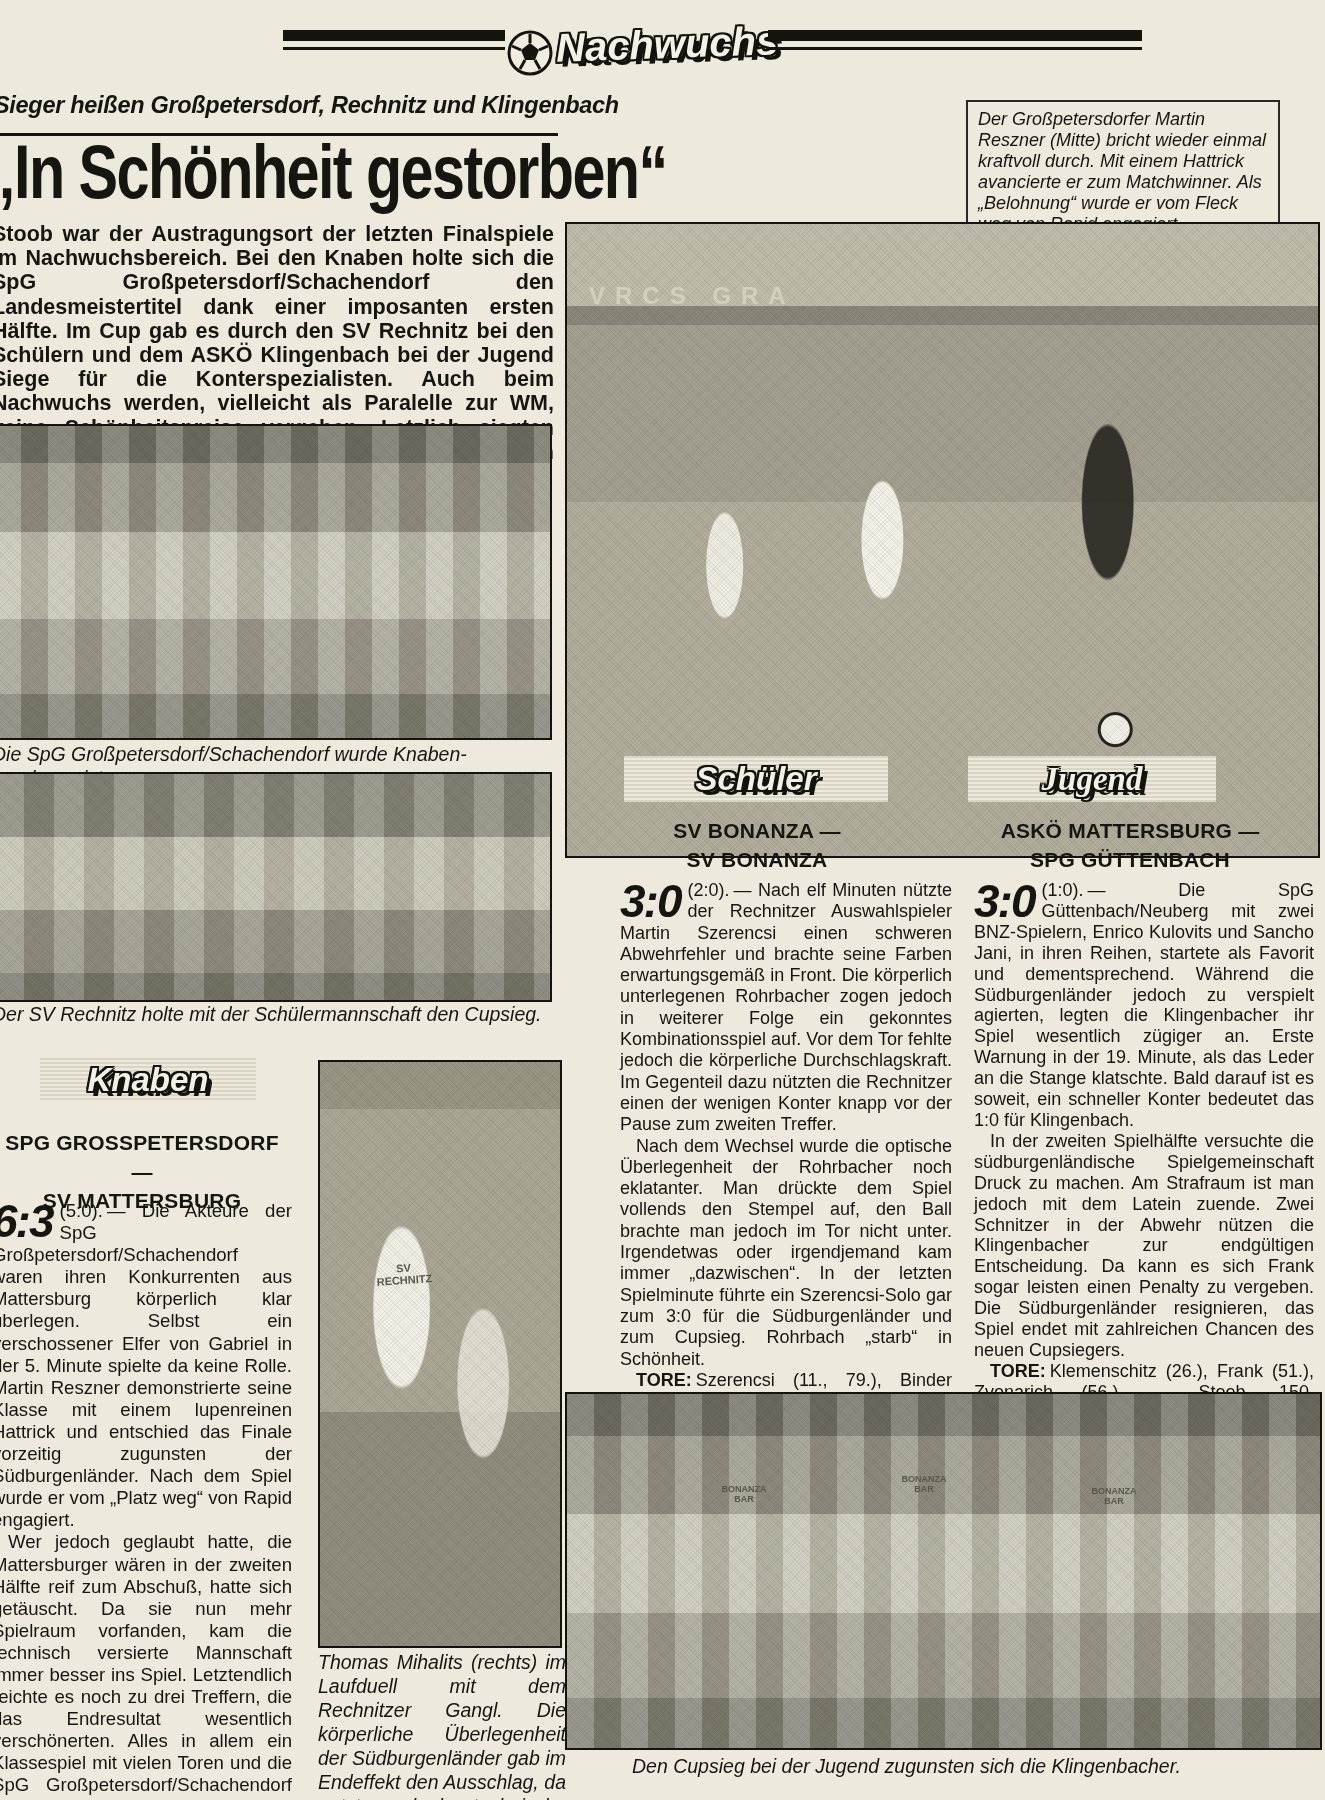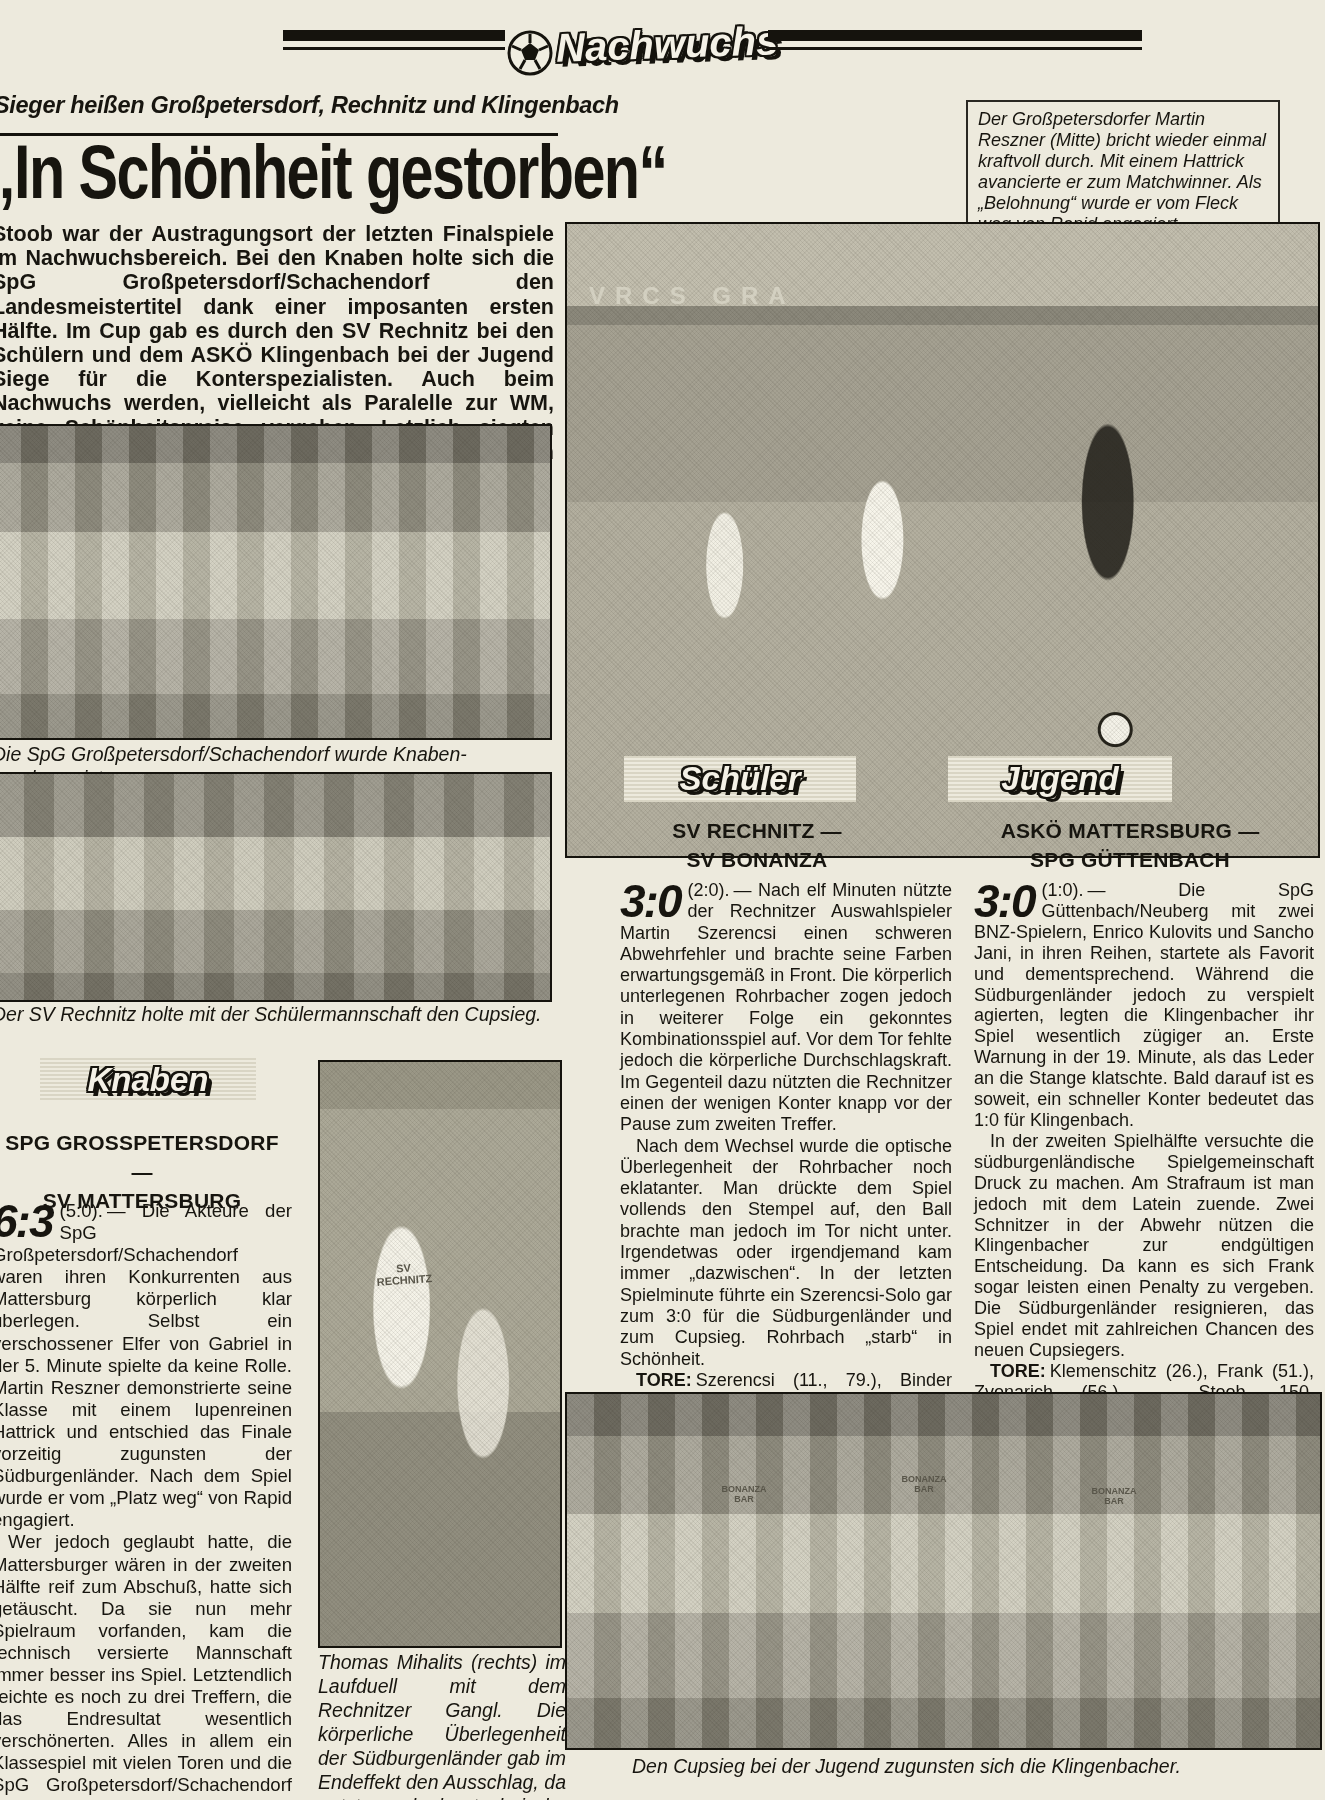--- a/index.html
+++ b/index.html
@@ -110,38 +110,38 @@
     </p>
     <p class="indent">Wer jedoch geglaubt hatte, die Mattersburger wären in der zweiten Hälfte reif zum Abschuß, hatte sich getäuscht. Da sie nun mehr Spielraum vorfanden, kam die technisch versierte Mannschaft immer besser ins Spiel. Letztendlich reichte es noch zu drei Treffern, die das Endresultat wesentlich verschönerten. Alles in allem ein Klassespiel mit vielen Toren und die SpG Großpetersdorf/Schachendorf ein durchaus würdiger Landesmeister.</p>
 
   </div>
 
   <div class="abs photo" id="photo-mihalits" style="left:318px;top:1060px;width:240px;height:584px;">
     <span class="ph-label" style="left:52px;top:200px;width:64px;font-size:11px;transform:rotate(-4deg);">SV RECHNITZ</span>
   </div>
   <div class="abs caption" style="left:318px;top:1650px;width:248px;text-align:justify;">Thomas Mihalits (rechts) im Laufduell mit dem Rechnitzer Gangl. Die körperliche Überlegenheit der Südburgenländer gab im Endeffekt den Ausschlag, da nutzte auch das technische Können der „kleinen“ Rohrbacher nichts.</div>
 
-  <div class="abs band" style="left:624px;top:756px;width:232px;height:46px;">
+  <div class="abs band" style="left:624px;top:756px;width:264px;height:46px;">
     <span class="bubble" style="font-size:33px;">Schüler</span>
   </div>
   <div class="abs match" style="left:592px;top:816px;width:330px;">
-    <div>SV RECHNITZ —</div>
+    <div>SV BONANZA —</div>
     <div>SV BONANZA</div>
   </div>
   <div class="abs article" style="left:620px;top:880px;width:332px;font-size:18px;line-height:21.3px;">
     <p>
       <span class="score">3:0</span><b class="ht">(2:0).</b><span>— Nach elf Minuten nützte der Rechnitzer Auswahlspieler Martin Szerencsi einen schweren Abwehrfehler und brachte seine Farben erwartungsgemäß in Front. Die körperlich unterlegenen Rohrbacher zogen jedoch in weiterer Folge ein gekonntes Kombinationsspiel auf. Vor dem Tor fehlte jedoch die körperliche Durchschlagskraft. Im Gegenteil dazu nützten die Rechnitzer einen der wenigen Konter knapp vor der Pause zum zweiten Treffer.</span>
     </p>
     <p class="indent">Nach dem Wechsel wurde die optische Überlegenheit der Rohrbacher noch eklatanter. Man drückte dem Spiel vollends den Stempel auf, den Ball brachte man jedoch im Tor nicht unter. Irgendetwas oder irgendjemand kam immer „dazwischen“. In der letzten Spielminute führte ein Szerencsi-Solo gar zum 3:0 für die Südburgenländer und zum Cupsieg. Rohrbach „starb“ in Schönheit.</p>
     <p class="indent tore">
       <b>TORE:</b><span>Szerencsi (11., 79.), Binder (37.). — Stoob, 100, Stiasny.</span>
     </p>
   </div>
 
-  <div class="abs band" style="left:948px;top:756px;width:224px;height:46px;">
+  <div class="abs band" style="left:968px;top:756px;width:248px;height:46px;font-family:Liberation Serif, serif;">
     <span class="bubble" style="font-size:33px;">Jugend</span>
   </div>
   <div class="abs match" style="left:948px;top:816px;width:364px;">
     <div>ASKÖ MATTERSBURG —</div>
     <div>SPG GÜTTENBACH</div>
   </div>
   <div class="abs article" style="left:974px;top:880px;width:340px;font-size:18px;line-height:20.9px;">
     <p>
       <span class="score">3:0</span><b class="ht">(1:0).</b><span>— Die SpG Güttenbach/Neuberg mit zwei BNZ-Spielern, Enrico Kulovits und Sancho Jani, in ihren Reihen, startete als Favorit und dementsprechend. Während die Südburgenländer jedoch zu verspielt agierten, legten die Klingenbacher ihr Spiel wesentlich zügiger an. Erste Warnung in der 19. Minute, als das Leder an die Stange klatschte. Bald darauf ist es soweit, ein schneller Konter bedeutet das 1:0 für Klingenbach.</span>
     </p>

